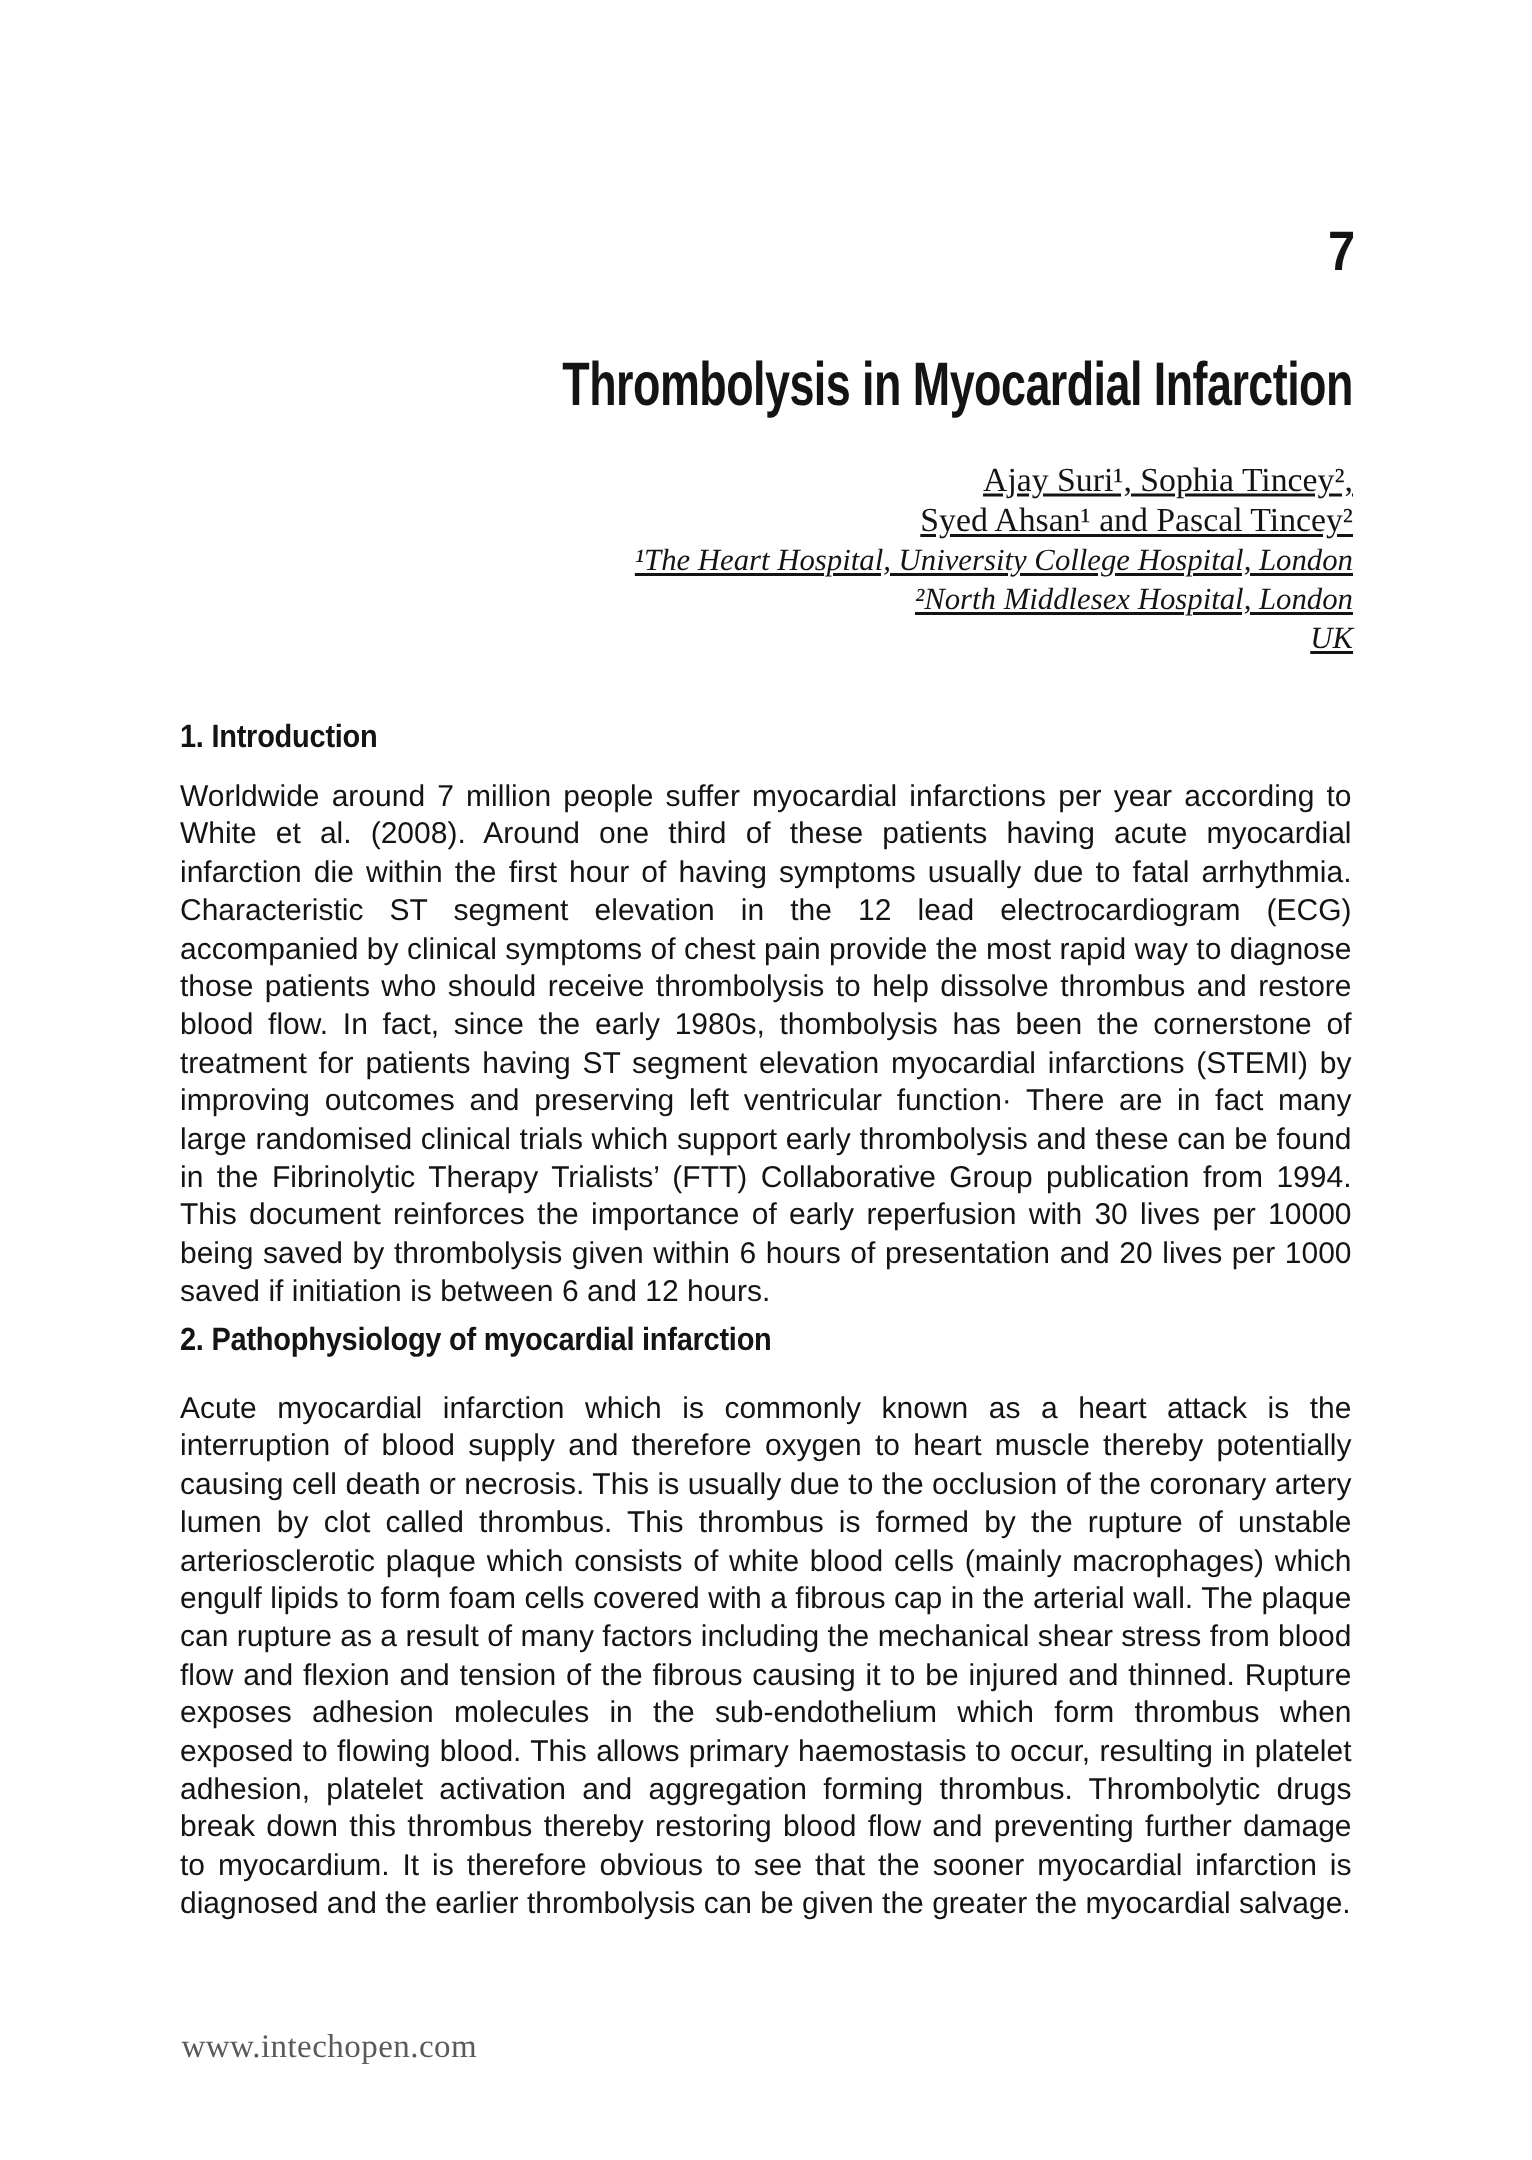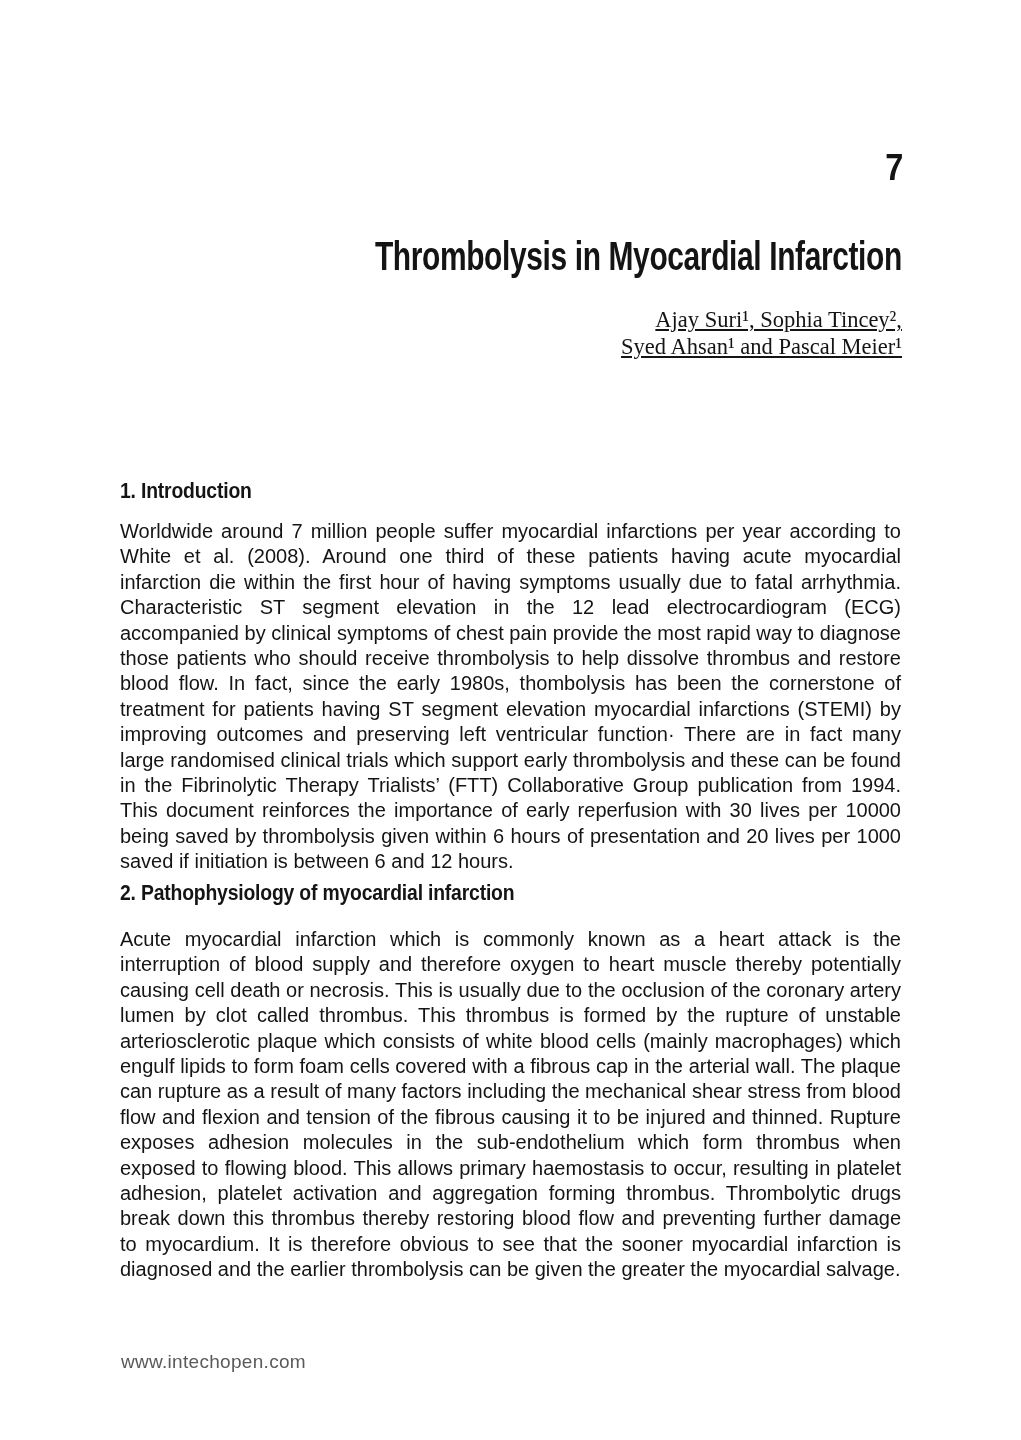--- a/index.html
+++ b/index.html
@@ -95,41 +95,46 @@
     line-height: 25.4px;
   }
   .para-1 { top: 519px; }
   .para-2 { top: 927px; }
 
   
   .footer-url {
     position: absolute;
     left: 121px;
     top: 1351px;
-    font-family: Liberation Sans, sans-serif;
-    font-size: 19px;
+    font-family: Liberation Serif, serif;
+    font-size: 22px;
     line-height: 1.2;
     color: #5a5a5a;
     letter-spacing: 0.3px;
     text-decoration: none;
     cursor: pointer;
   }
 </style>
 </head>
 <body>
 
 <div class="page">
 
   <div class="chapter-number">7</div>
 
   <h1 class="chapter-title" style="margin:0; font-size:41px;">Thrombolysis in Myocardial Infarction</h1>
 
   <div class="byline">
     <div class="author-line">Ajay Suri¹, Sophia Tincey²,</div>
-    <div class="author-line">Syed Ahsan¹ and Pascal Meier¹</div>
+    <div class="author-line">Syed Ahsan¹ and Pascal Tincey²</div>
+    <div class="affiliation-block">
+      <div class="affiliation-line">¹The Heart Hospital, University College Hospital, London</div>
+      <div class="affiliation-line">²North Middlesex Hospital, London</div>
+      <div class="affiliation-line">UK</div>
+    </div>
   </div>
 
   <h2 class="section-heading heading-1" style="margin:0;">1. Introduction</h2>
 
   <p class="body-para para-1" style="margin:0;">Worldwide around 7 million people suffer myocardial infarctions per year according to White et al. (2008). Around one third of these patients having acute myocardial infarction die within the first hour of having symptoms usually due to fatal arrhythmia. Characteristic ST segment elevation in the 12 lead electrocardiogram (ECG) accompanied by clinical symptoms of chest pain provide the most rapid way to diagnose those patients who should receive thrombolysis to help dissolve thrombus and restore blood flow. In fact, since the early 1980s, thombolysis has been the cornerstone of treatment for patients having ST segment elevation myocardial infarctions (STEMI) by improving outcomes and preserving left ventricular function· There are in fact many large randomised clinical trials which support early thrombolysis and these can be found in the Fibrinolytic Therapy Trialists’ (FTT) Collaborative Group publication from 1994. This document reinforces the importance of early reperfusion with 30 lives per 10000 being saved by thrombolysis given within 6 hours of presentation and 20 lives per 1000 saved if initiation is between 6 and 12 hours.</p>
 
   <h2 class="section-heading heading-2" style="margin:0;">2. Pathophysiology of myocardial infarction</h2>
 
   <p class="body-para para-2" style="margin:0;">Acute myocardial infarction which is commonly known as a heart attack is the interruption of blood supply and therefore oxygen to heart muscle thereby potentially causing cell death or necrosis. This is usually due to the occlusion of the coronary artery lumen by clot called thrombus. This thrombus is formed by the rupture of unstable arteriosclerotic plaque which consists of white blood cells (mainly macrophages) which engulf lipids to form foam cells covered with a fibrous cap in the arterial wall. The plaque can rupture as a result of many factors including the mechanical shear stress from blood flow and flexion and tension of the fibrous causing it to be injured and thinned. Rupture exposes adhesion molecules in the sub-endothelium which form thrombus when exposed to flowing blood. This allows primary haemostasis to occur, resulting in platelet adhesion, platelet activation and aggregation forming thrombus. Thrombolytic drugs break down this thrombus thereby restoring blood flow and preventing further damage to myocardium. It is therefore obvious to see that the sooner myocardial infarction is diagnosed and the earlier thrombolysis can be given the greater the myocardial salvage.</p>
 

